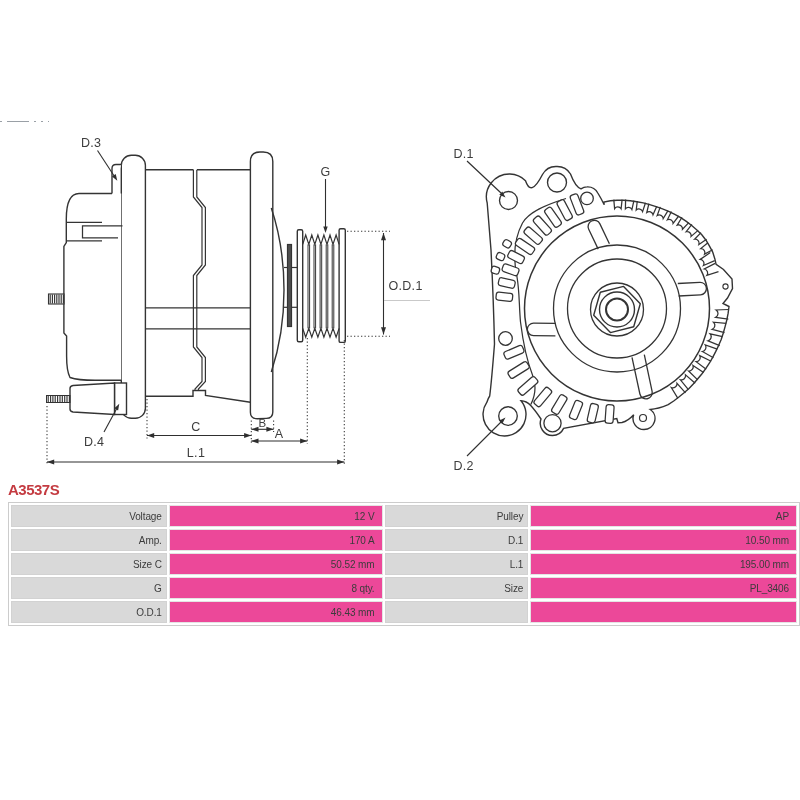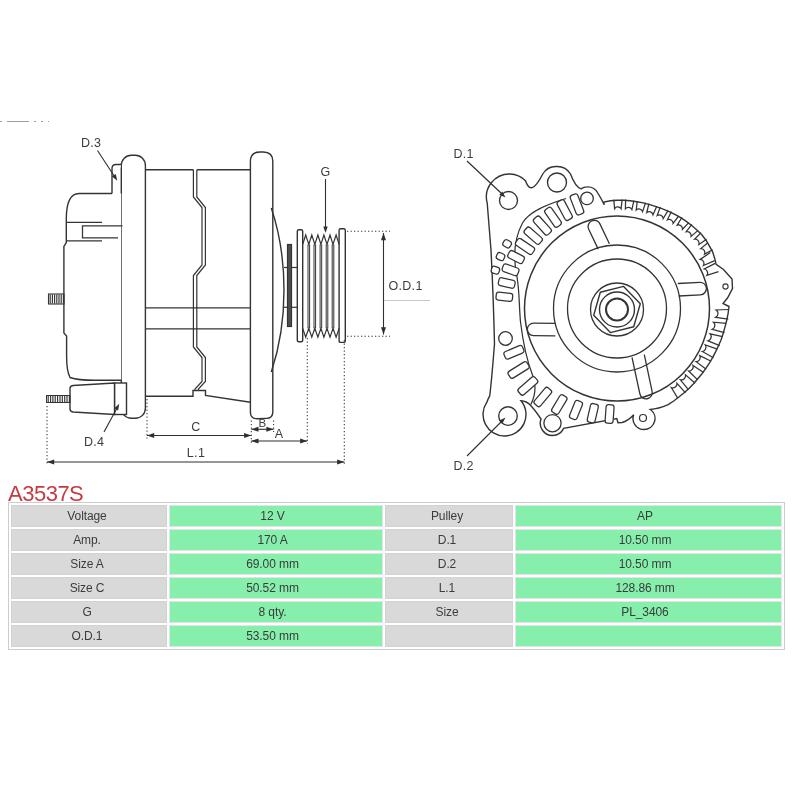--- a/index.html
+++ b/index.html
@@ -1,26 +1,26 @@
 <!DOCTYPE html>
 <html><head>
 <meta charset="utf-8">
 <style>
 html,body { margin:0; padding:0; background:#fff; width:800px; height:800px; overflow:hidden; }
 * { box-sizing:border-box; }
 #page { position:relative; width:800px; height:800px; font-family:"Liberation Sans",sans-serif; }
 #art { position:absolute; left:0; top:0; }
-#code { position:absolute; left:8px; top:481px; color:#c43b41; font-size:22px; font-weight:normal; letter-spacing:-0.5px;text-align:right; }
+#code { position:absolute; left:8px; top:481px; color:#c43b41; font-size:15px; font-weight:bold; letter-spacing:-0.5px;text-align:right; }
 #spec { position:absolute; left:8px; top:502px; border-collapse:separate; border-spacing:2px; border:1px solid #cccccc; background:#fff; }
-#spec td { height:22px; padding:0 7px 0 0; font-size:12px; color:#3c3c3c; text-align:center; vertical-align:middle; letter-spacing:-0.1px; white-space:nowrap; }
+#spec td { height:22px; padding:0 7px 0 0; font-size:10px; color:#3c3c3c; text-align:right; vertical-align:middle; letter-spacing:-0.1px; white-space:nowrap; }
 #spec td.lb { background:#d9d9d9; border:1px solid #d2d2d2; padding-right:4px; }
-#spec td.vl { background:#86efac; border:1px solid #e4e4e4; }
+#spec td.vl { background:#ec4899; border:1px solid #e4e4e4; }
 #spec td.c1 { width:156px; }
 #spec td.c2 { width:214px; }
-#spec td.c3 { width:128px; }
+#spec td.c3 { width:144px; }
 #spec td.c4 { width:267px;margin-left:38px; }
 </style>
 </head>
 <body>
 <div id="page">
 <svg id="art" width="800" height="480" viewBox="0 0 800 480">
 <rect x="121.3" y="155.3" width="24.1" height="263" rx="10" ry="10" fill="#fff" stroke="#343434" stroke-width="1.4"></rect>
 <path d="M112,193.5 H79 Q66.3,193.5 66.3,219 V242.5 L63.9,246.5 V333 L66.6,336 V356 Q66.6,371 70,377.5 Q78,380.3 95,380.3 L121.3,380.3 L121.3,193.5 Z" fill="#fff" stroke="none"></path>
 <path d="M112,193.5 H79 Q66.3,193.5 66.3,219 V242.5 L63.9,246.5 V333 L66.6,336 V356 Q66.6,371 70,377.5 Q78,380.3 95,380.3 L121.3,380.3" fill="none" stroke="#343434" stroke-width="1.4"></path>
 <path d="M112,193.5 V168.5 Q112,164.5 116,164.5 H121.3" fill="#fff" stroke="#343434" stroke-width="1.4"></path>
@@ -191,38 +191,32 @@
           <td class="lb c3">Pulley</td>
           <td class="vl c4">AP</td>
         </tr>
 <tr>
           <td class="lb c1">Amp.</td>
           <td class="vl c2">170 A</td>
           <td class="lb c3">D.1</td>
           <td class="vl c4">10.50 mm</td>
         </tr>
 <tr>
-          <td class="lb c1">Size A</td>
-          <td class="vl c2">69.00 mm</td>
-          <td class="lb c3">D.2</td>
-          <td class="vl c4">10.50 mm</td>
-        </tr>
-<tr>
           <td class="lb c1">Size C</td>
           <td class="vl c2">50.52 mm</td>
           <td class="lb c3">L.1</td>
-          <td class="vl c4">128.86 mm</td>
+          <td class="vl c4">195.00 mm</td>
         </tr>
 <tr>
           <td class="lb c1">G</td>
           <td class="vl c2">8 qty.</td>
           <td class="lb c3">Size</td>
           <td class="vl c4">PL_3406</td>
         </tr>
 <tr>
           <td class="lb c1">O.D.1</td>
-          <td class="vl c2">53.50 mm</td>
+          <td class="vl c2">46.43 mm</td>
           <td class="lb c3"></td>
           <td class="vl c4"></td>
         </tr>
 </tbody>
     </table>
 </div>
 
 </body></html>

